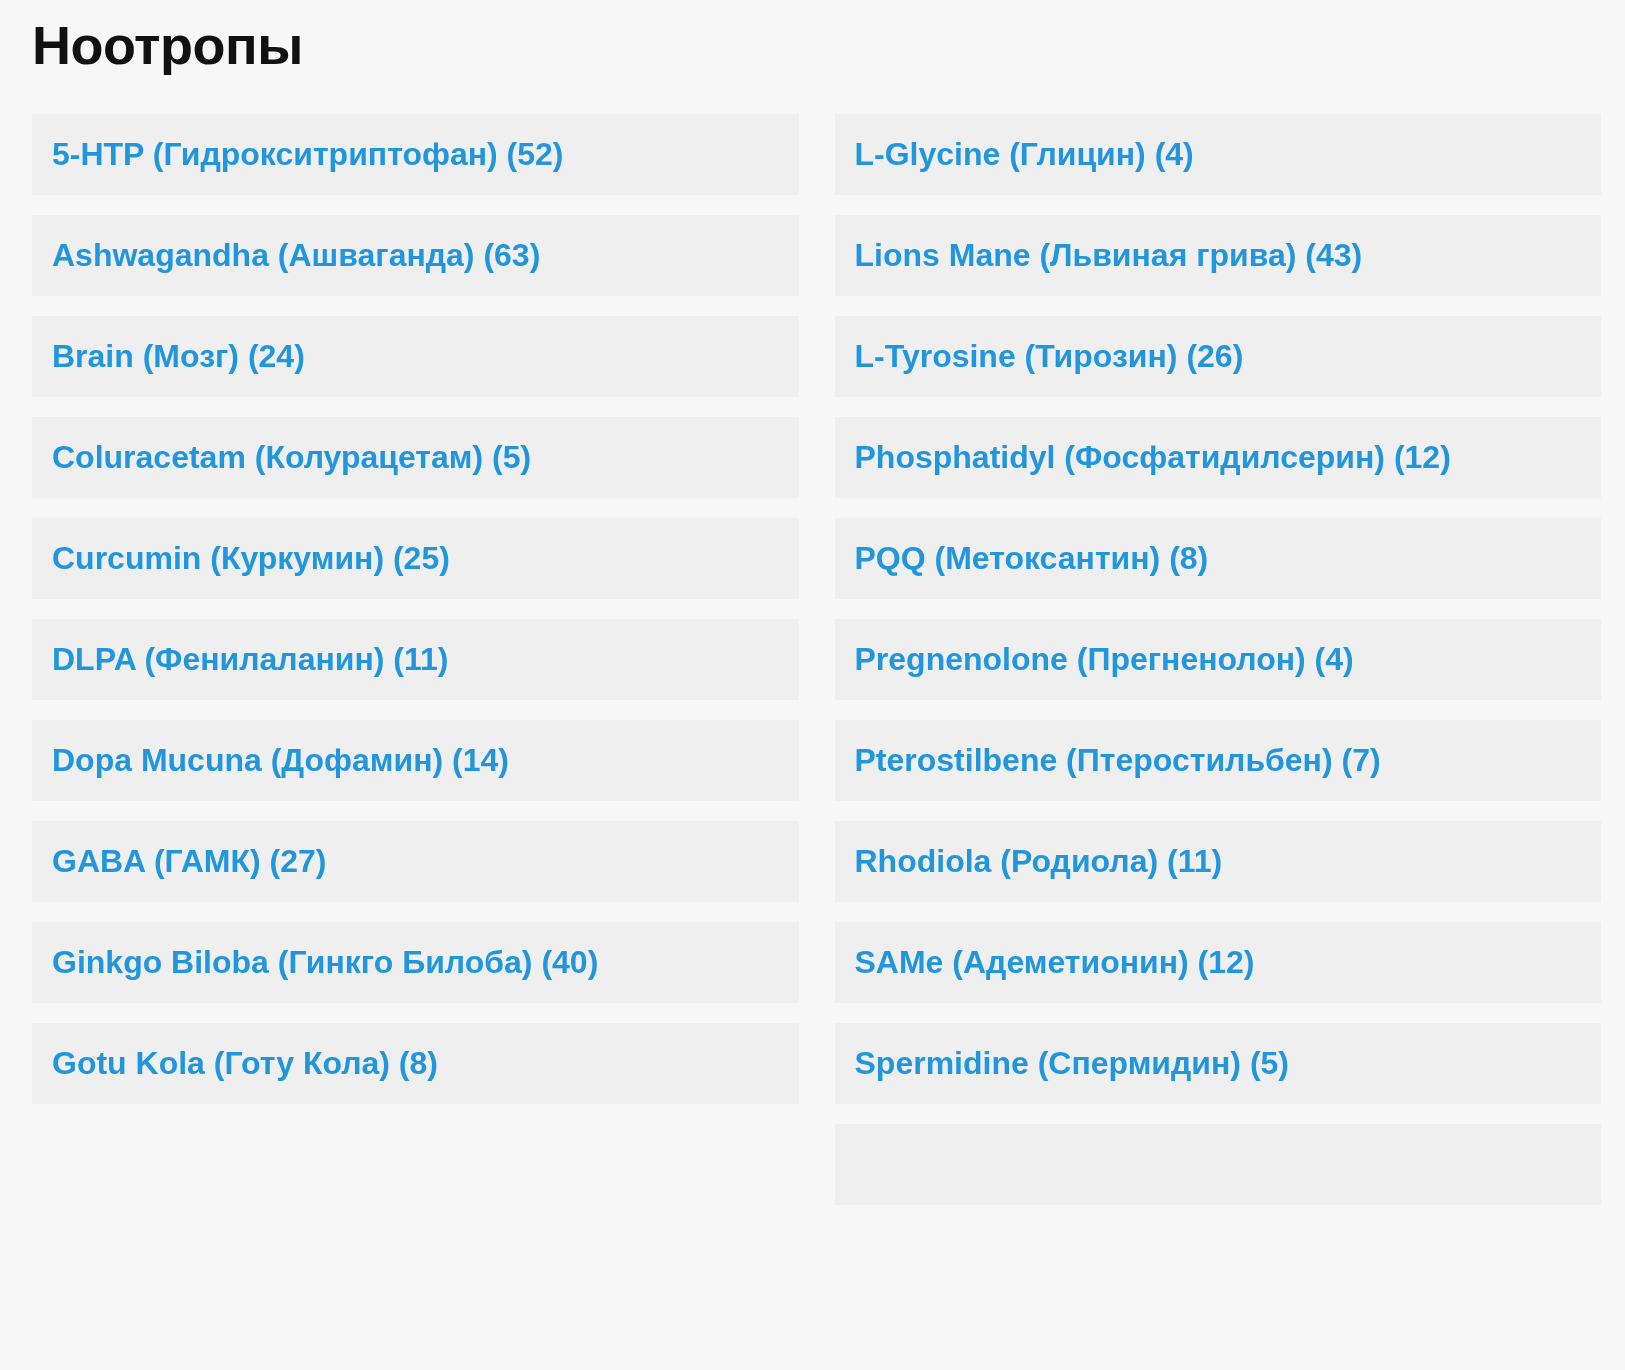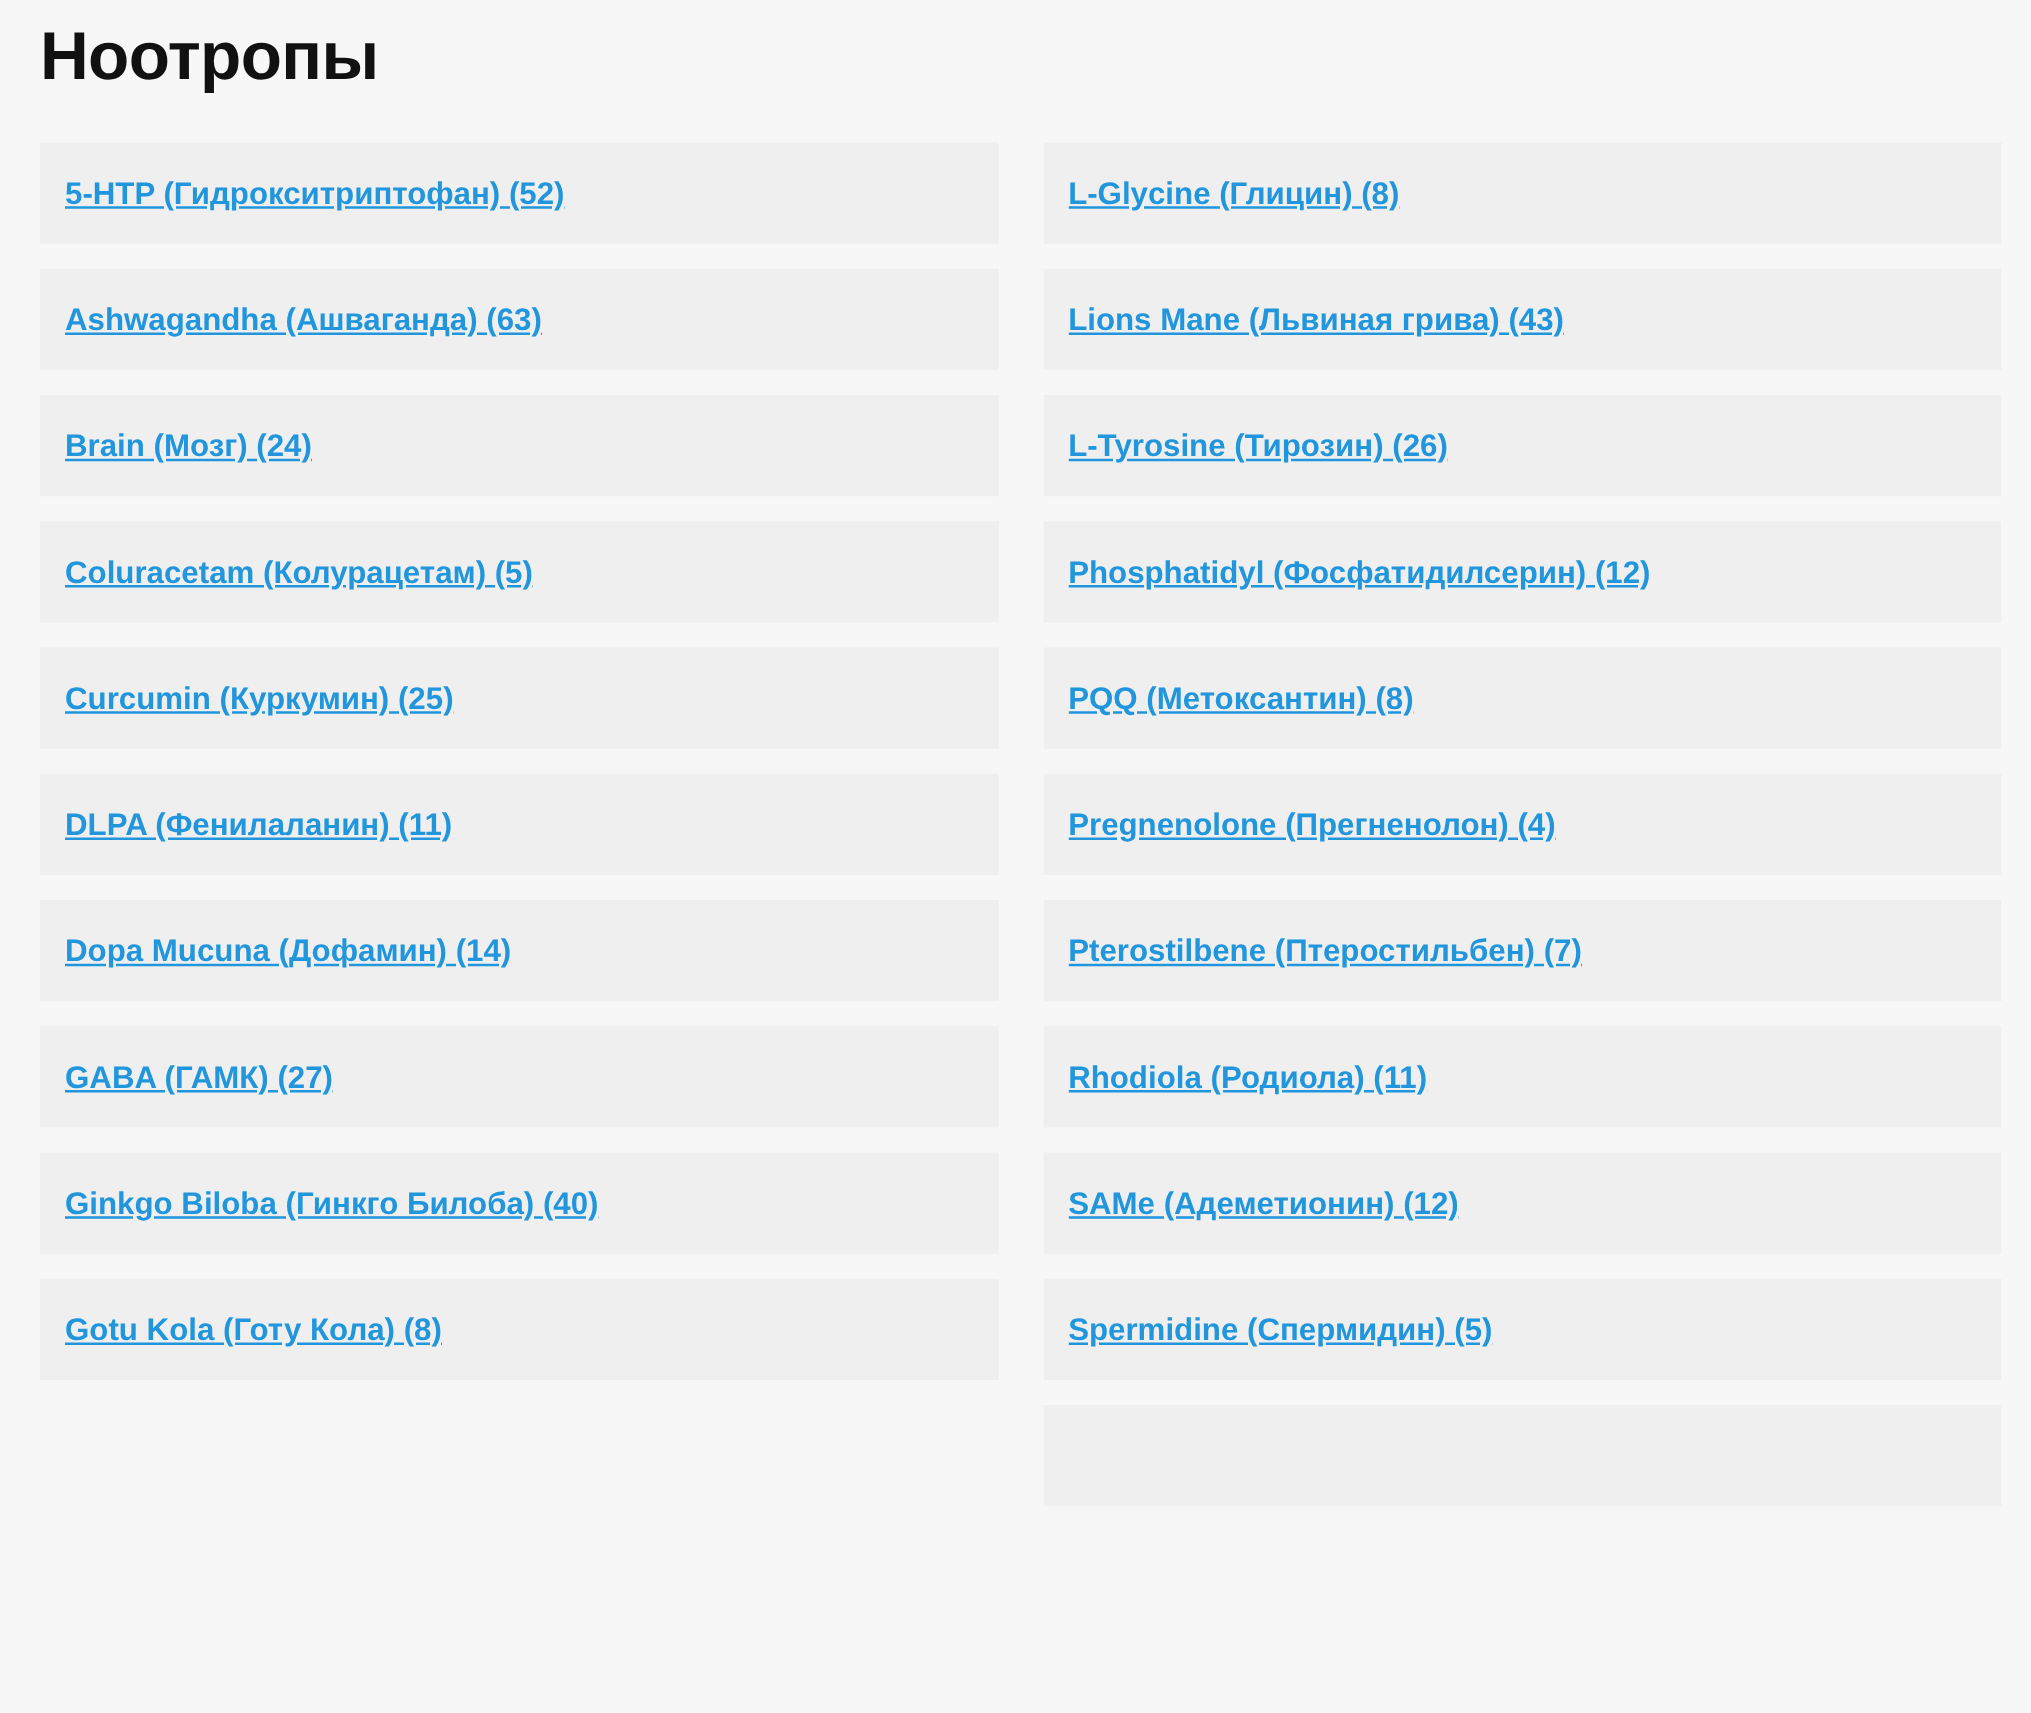--- a/index.html
+++ b/index.html
@@ -51,27 +51,26 @@
     display: flex;
     align-items: center;
     padding: 0 20px;
     box-sizing: border-box;
     text-decoration: none;
     border: none;
     border-radius: 0;
   }
   .cat-label {
     color: #2196dd;
-    font-size: 25px;
+    font-size: 32px;
     font-weight: bold;
     white-space: nowrap;
     overflow: hidden;
     text-overflow: ellipsis;
     line-height: 1.2;
-    text-decoration: underline;
   }
 </style>
 </head>
 <body>
 
 <div class="page">
   <h1 class="page-title">Ноотропы</h1>
 
   <div class="columns">
 
@@ -103,21 +102,21 @@
       <a class="cat-item" href="#">
         <span class="cat-label">Ginkgo Biloba (Гинкго Билоба) (40)</span>
       </a>
       <a class="cat-item" href="#">
         <span class="cat-label">Gotu Kola (Готу Кола) (8)</span>
       </a>
     </div>
 
     <div class="column">
       <a class="cat-item" href="#">
-        <span class="cat-label">L-Glycine (Глицин) (8)</span>
+        <span class="cat-label">L-Glycine (Глицин) (4)</span>
       </a>
       <a class="cat-item" href="#">
         <span class="cat-label">Lions Mane (Львиная грива) (43)</span>
       </a>
       <a class="cat-item" href="#">
         <span class="cat-label">L-Tyrosine (Тирозин) (26)</span>
       </a>
       <a class="cat-item" href="#">
         <span class="cat-label">Phosphatidyl (Фосфатидилсерин) (12)</span>
       </a>

